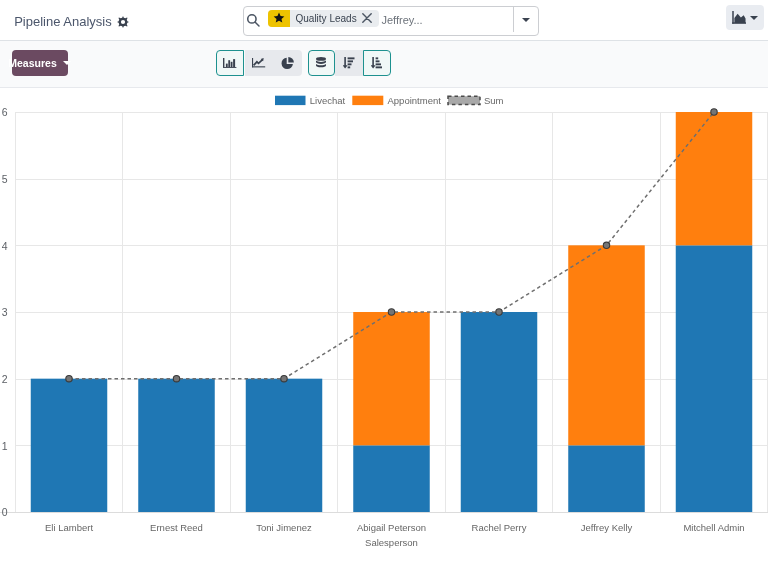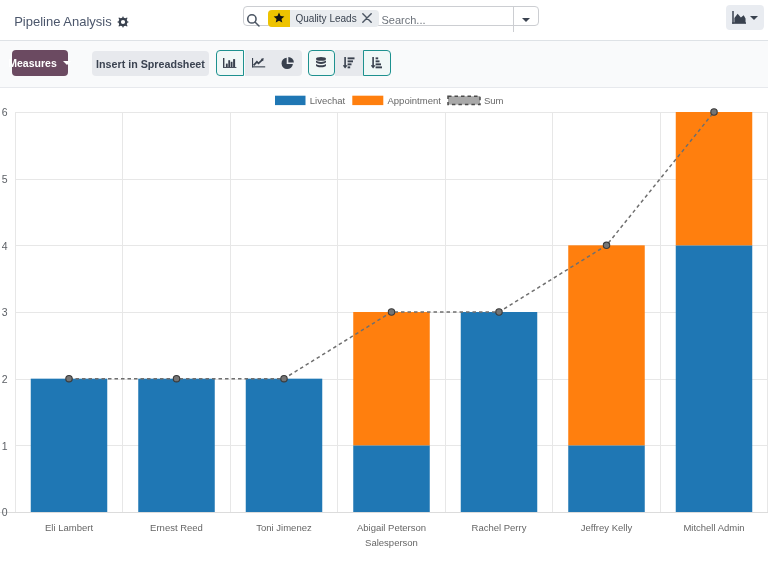--- a/index.html
+++ b/index.html
@@ -1,20 +1,20 @@
 <!DOCTYPE html>
 <html><head>
 <meta charset="utf-8">
 <style>
 *{margin:0;padding:0;box-sizing:border-box}
 html,body{width:768px;height:564px;overflow:hidden;background:#fff;font-family:"Liberation Sans",sans-serif}
 
 #header{position:absolute;left:0;top:0;width:768px;height:41px;background:#fff;border-bottom:1px solid #dee2e6}
 #title{position:absolute;left:14.2px;top:14px;font-size:13px;color:#4b566b;white-space:nowrap}
-#searchbox{position:absolute;left:243px;top:6px;width:296px;height:20px;border:1px solid #ccced2;border-radius:4px;background:#fff}
+#searchbox{position:absolute;left:243px;top:6px;width:296px;height:30px;border:1px solid #ccced2;border-radius:4px;background:#fff}
 #facet{position:absolute;left:23.5px;top:2.5px;height:17.5px;border-radius:4px;overflow:hidden;display:flex;background:#e9ecef}
 #facet .star{width:22px;background:#eec300;display:flex;align-items:center;justify-content:center}
 #facet .lbl{display:flex;align-items:center;padding:0 6.5px 0 6px;font-size:10px;color:#3a4350}
 #placeholder{position:absolute;left:137.5px;top:6.5px;font-size:11px;color:#6d737b}
 #sdivider{position:absolute;left:268.5px;top:0;width:1px;height:25px;background:#ccced2}
 .caret{width:0;height:0;border-left:4px solid transparent;border-right:4px solid transparent;border-top:4.5px solid #3b4350}
 #scaret{position:absolute;left:278px;top:11px}
 #switcher{position:absolute;left:725.7px;top:5.3px;width:38.7px;height:25.2px;background:#e9ecf1;border-radius:4px;display:flex;align-items:center;justify-content:center;gap:3px}
 
 #toolbar{position:absolute;left:0;top:41px;width:768px;height:47px;background:#f9fafb;border-bottom:1px solid #e7e9ed}
@@ -119,39 +119,36 @@
         <svg width="12" height="12" viewBox="0 0 16 16">
             <path fill="#141414" d="M8 0.8l2.1 4.6 5 .5-3.8 3.3 1.1 4.9L8 11.6l-4.4 2.5 1.1-4.9L.9 5.9l5-.5z"></path>
           </svg>
       </div>
       <div class="lbl">Quality Leads&nbsp;&nbsp;
         <svg width="10" height="10" viewBox="0 0 10 10">
             <path stroke="#4b5563" stroke-width="1.4" stroke-linecap="round" d="M0.8 0.8l8.4 8.4M9.2 0.8l-8.4 8.4"></path>
           </svg>
       </div>
     </div>
-    <div id="placeholder">Search...</div>
+    <div id="placeholder">Jeffrey...</div>
     <div id="sdivider"></div>
     <div id="scaret" class="caret"></div>
   </div>
   <div id="switcher">
     <svg width="15" height="13" viewBox="0 0 16 14">
       <line x1="1" y1="0" x2="1" y2="13.5" stroke="#39414e" stroke-width="1.6"></line>
       <line x1="0" y1="13" x2="15" y2="13" stroke="#39414e" stroke-width="1.6"></line>
       <path fill="#39414e" d="M2.5 13L2.5 7.5 6 3l3.5 4 3-2.5 2 3.5V13z"></path>
     </svg>
     <div class="caret" style="border-top-color:#39414e"></div>
   </div>
 </div>
 
 <div id="toolbar">
   <div id="measures" class="btn">Measures <span class="caret" style="border-top-color:#fff"></span></div>
-  <div id="insert" class="btn">
-      <span style="display:inline-block;transform:scaleX(0.93)">Insert in Spreadsheet</span>
-    </div>
 
   <div class="ibtn active" style="left:215.7px;border-radius:4px 0 0 4px">
     <svg width="13.5" height="10.5" viewBox="0 0 13.5 10.5">
       <rect x="0" y="0" width="1.4" height="9.3" fill="#39414e"></rect>
       <rect x="0" y="9.1" width="13.4" height="1.2" fill="#39414e"></rect>
       <rect x="2.9" y="5.6" width="1.8" height="3.5" fill="#39414e"></rect>
       <rect x="5.3" y="2.2" width="1.8" height="6.9" fill="#39414e"></rect>
       <rect x="7.7" y="3.8" width="1.8" height="5.3" fill="#39414e"></rect>
       <rect x="10.1" y="1.1" width="2" height="8" fill="#39414e"></rect>
     </svg>

